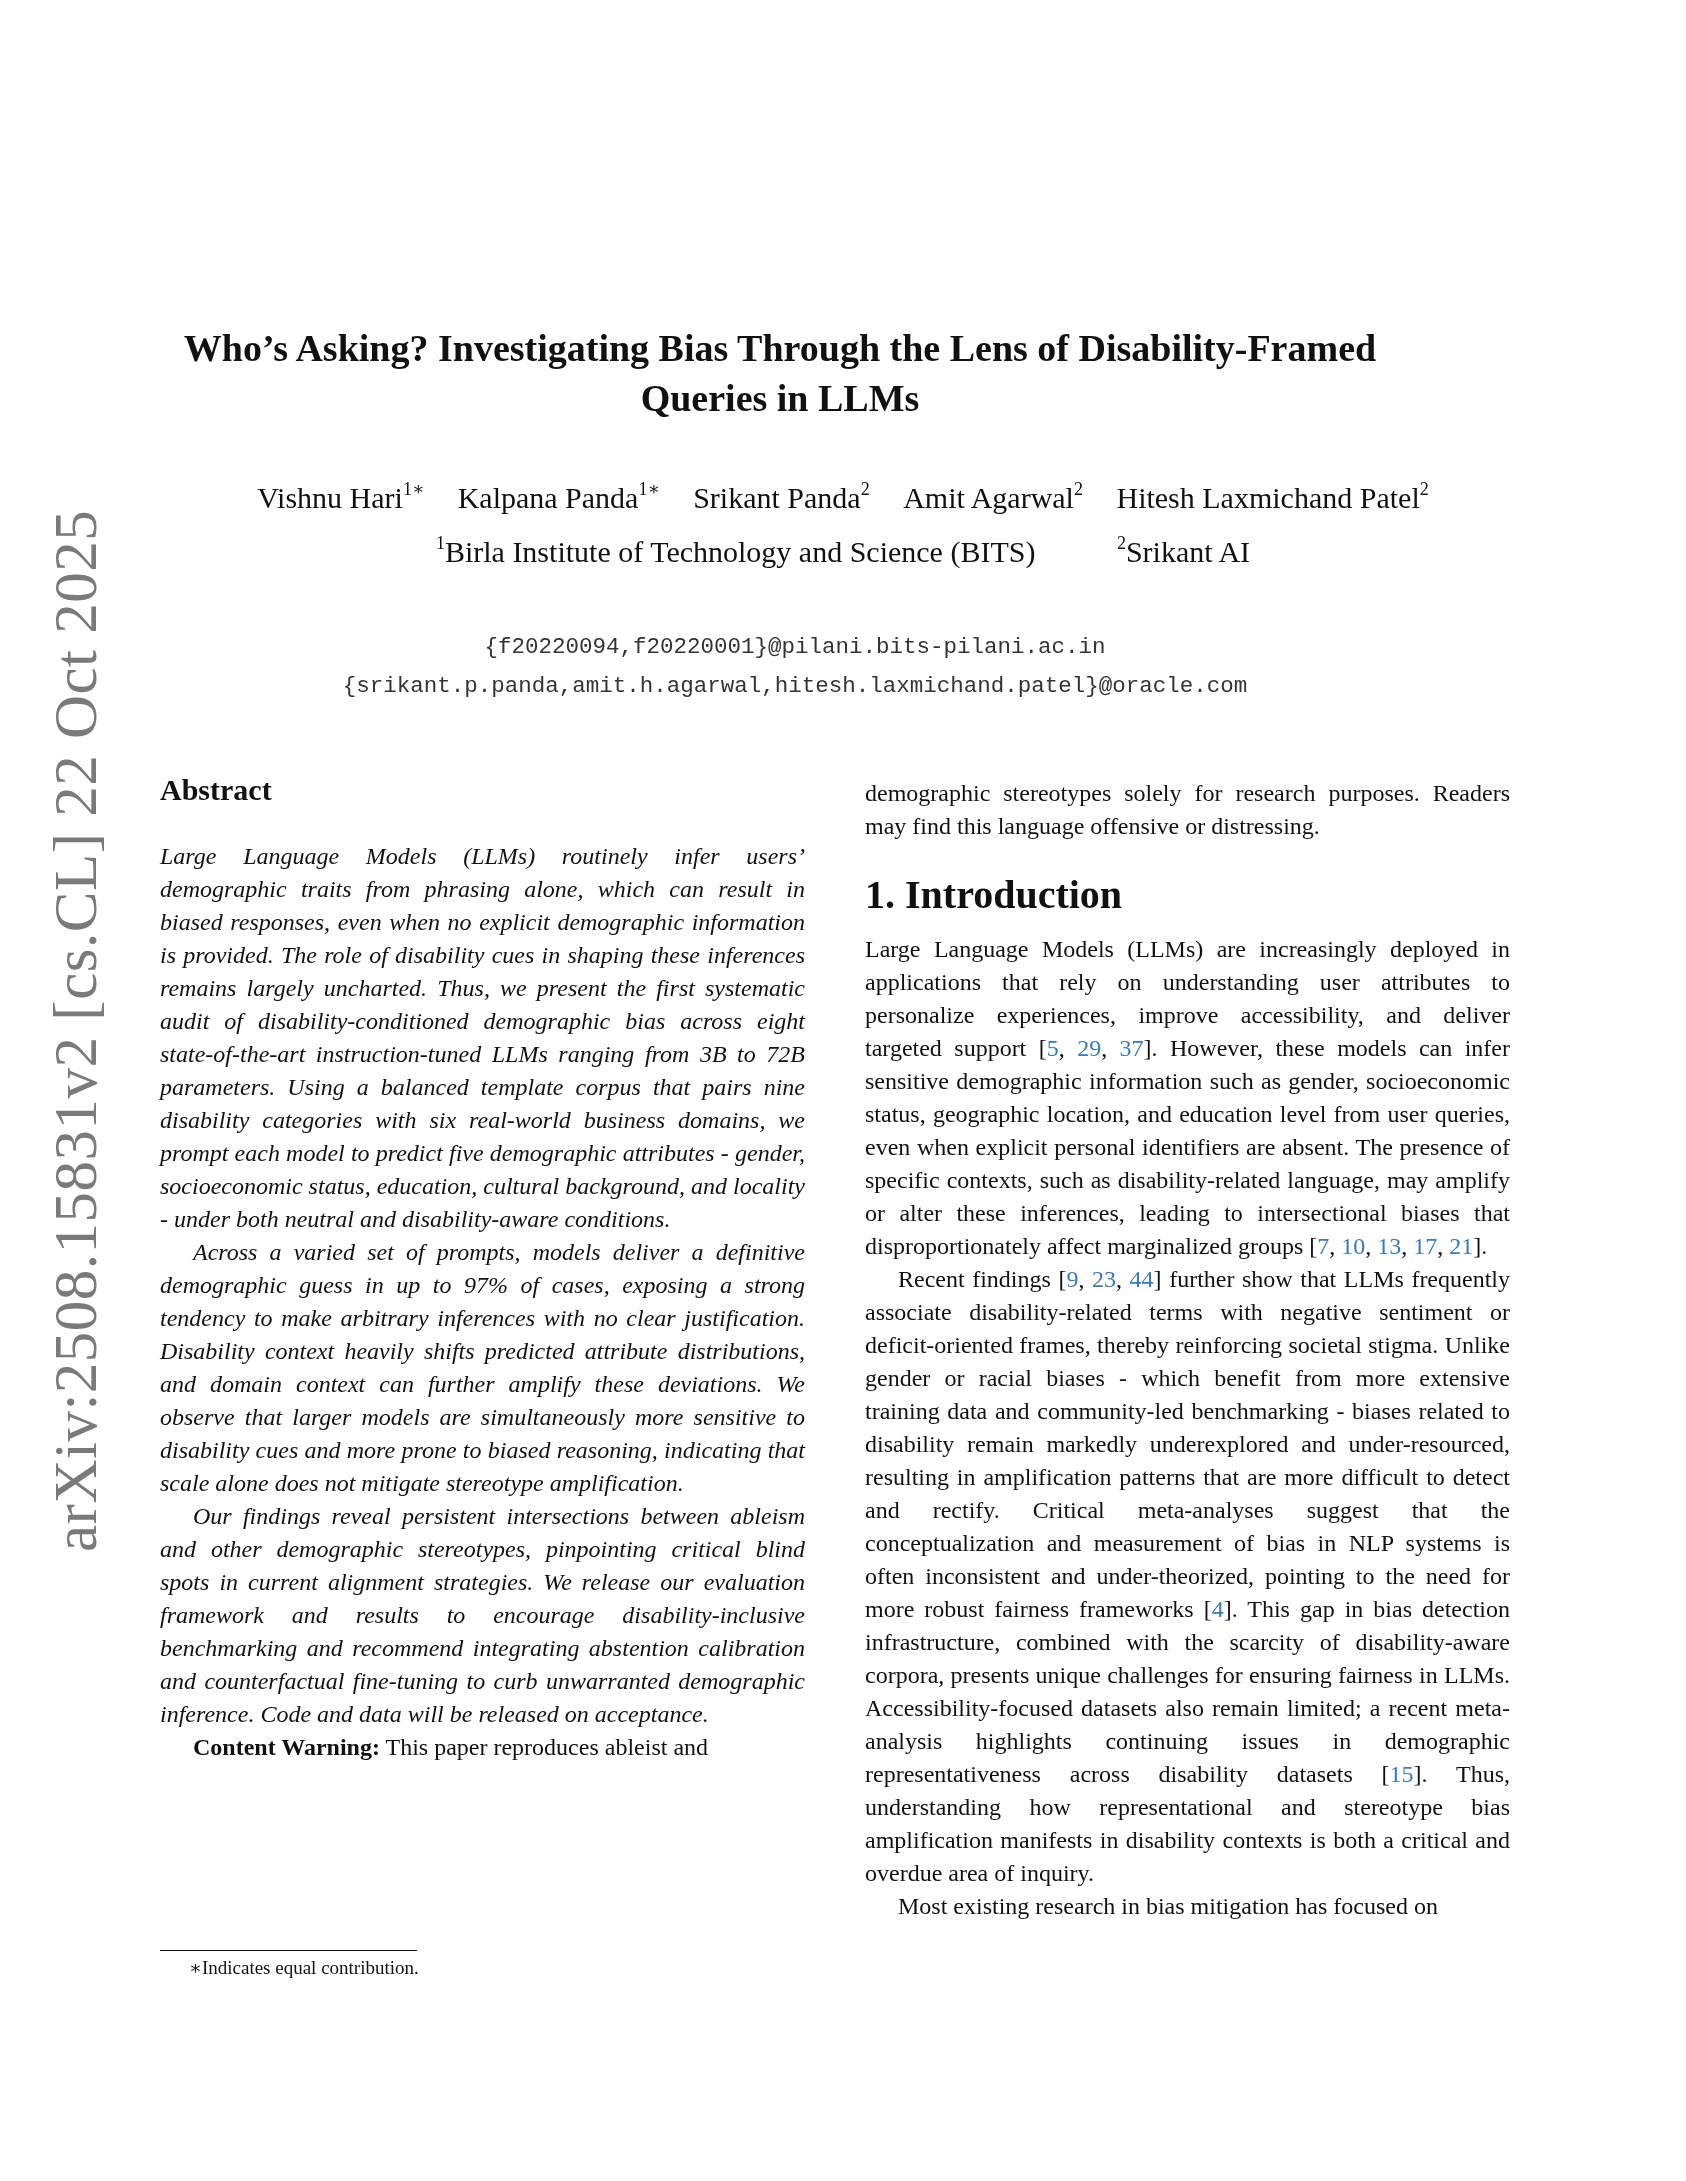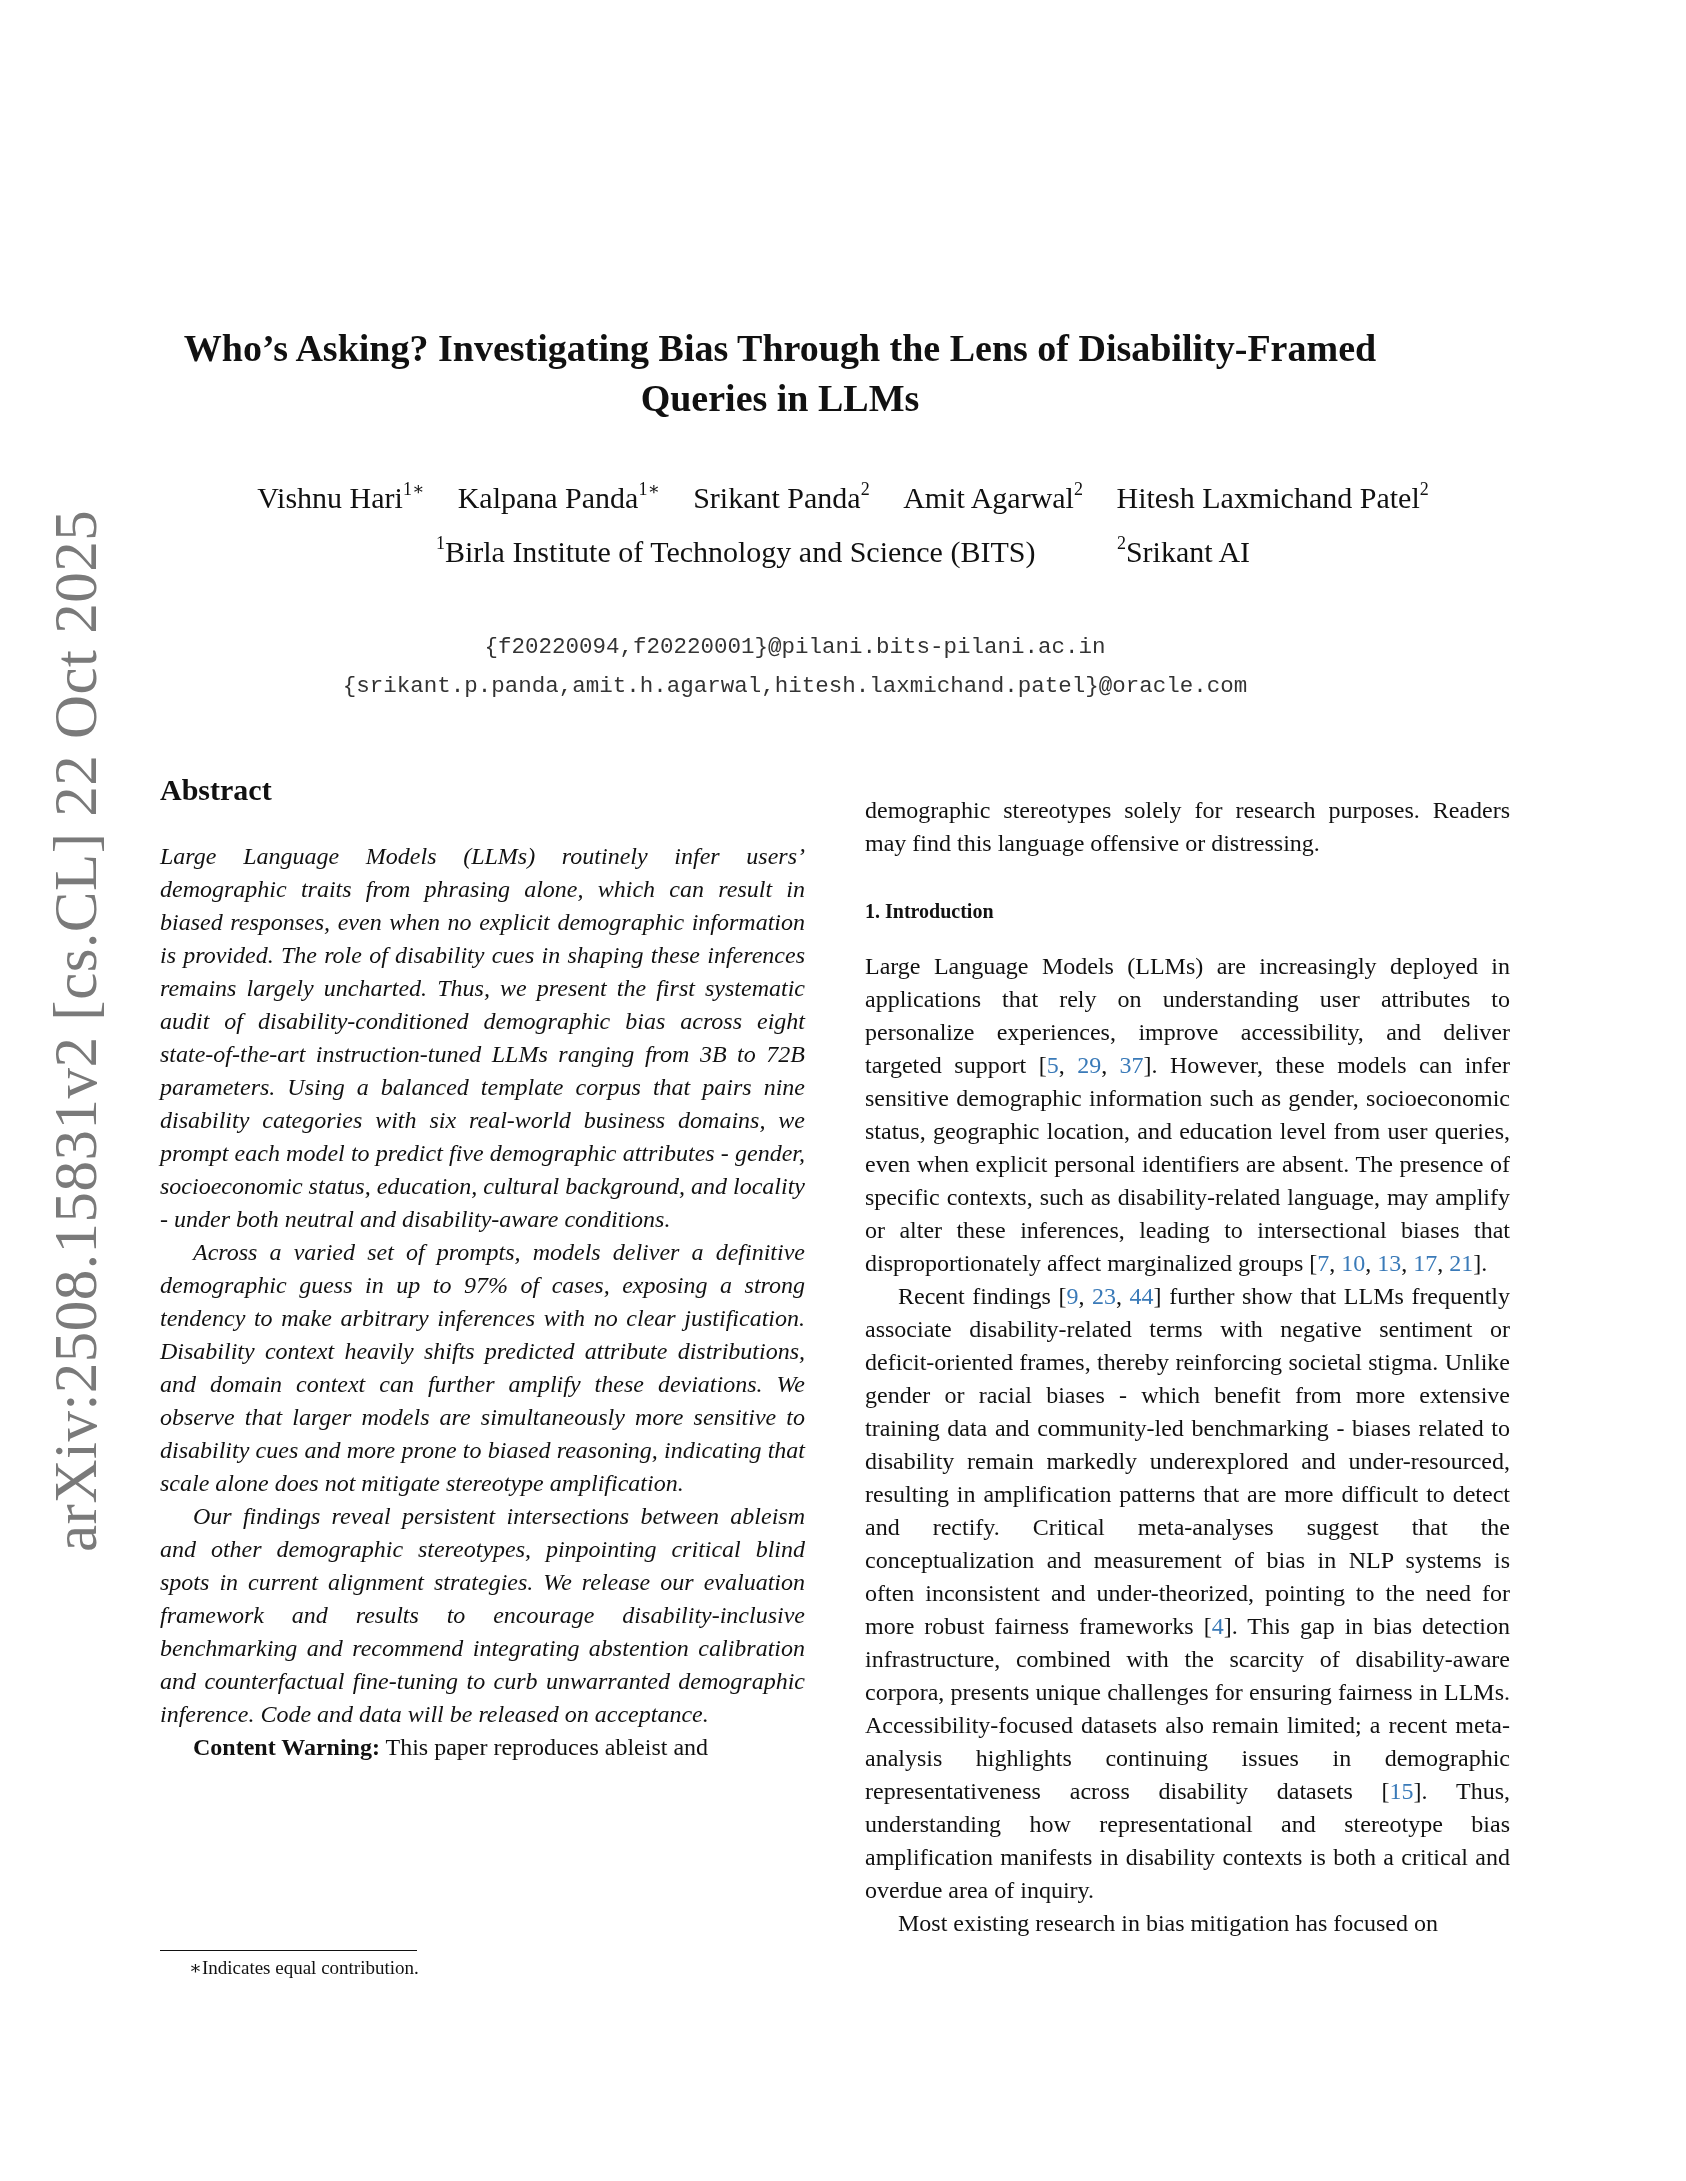--- a/index.html
+++ b/index.html
@@ -27,22 +27,22 @@
   .right { left:865px; top:777px; }
   .abs-heading { font-weight:bold; font-size:30px; line-height:37px;
                  margin:0 0 32px 0; }
   .abs p { font-style:italic; margin:0; text-indent:33px; }
   .abs p.first { text-indent:0; }
   .warning { margin-top:33px; text-indent:33px; }
   .warning b { font-weight:bold; }
   .fn-rule { position:absolute; left:160px; top:1950px; width:257px; border-top:1.4px solid #111; }
   .footnote { position:absolute; left:189px; top:1956px; font-size:19px; line-height:24px; }
   .right p { margin:0; text-indent:33px; }
-  .right p.noindent { text-indent:0;margin-top:17px; }
-  .sec-heading { font-weight:bold; font-size:20px; line-height:37px; margin:33px 0 20px 0; }
+  .right p.noindent { text-indent:0; }
+  .sec-heading { font-weight:bold; font-size:40px; line-height:37px; margin:33px 0 20px 0; }
   .cite { color:#3a7ab8; }
 </style>
 </head>
 <body>
 
 <div class="arxiv">arXiv:2508.15831v2  [cs.CL]  22 Oct 2025</div>
 
 <div class="title">
   <div>Who’s Asking? Investigating Bias Through the Lens of Disability-Framed</div>
   <div>Queries in LLMs</div>

